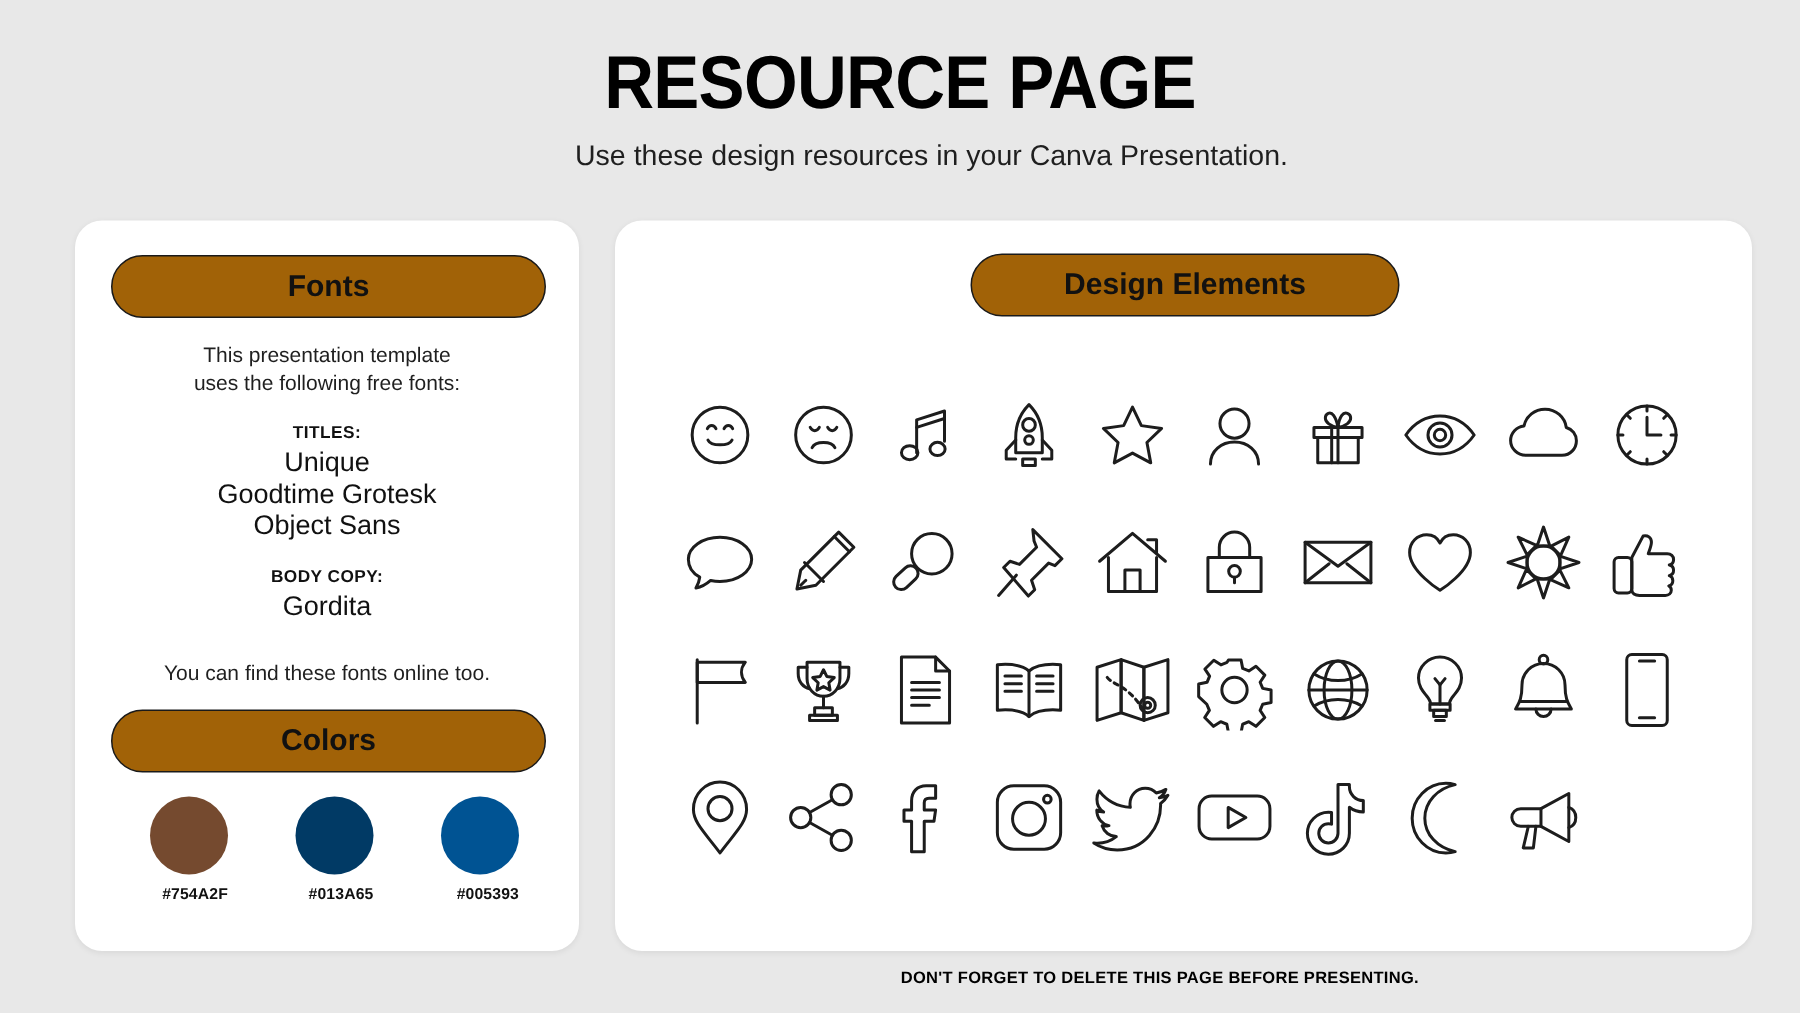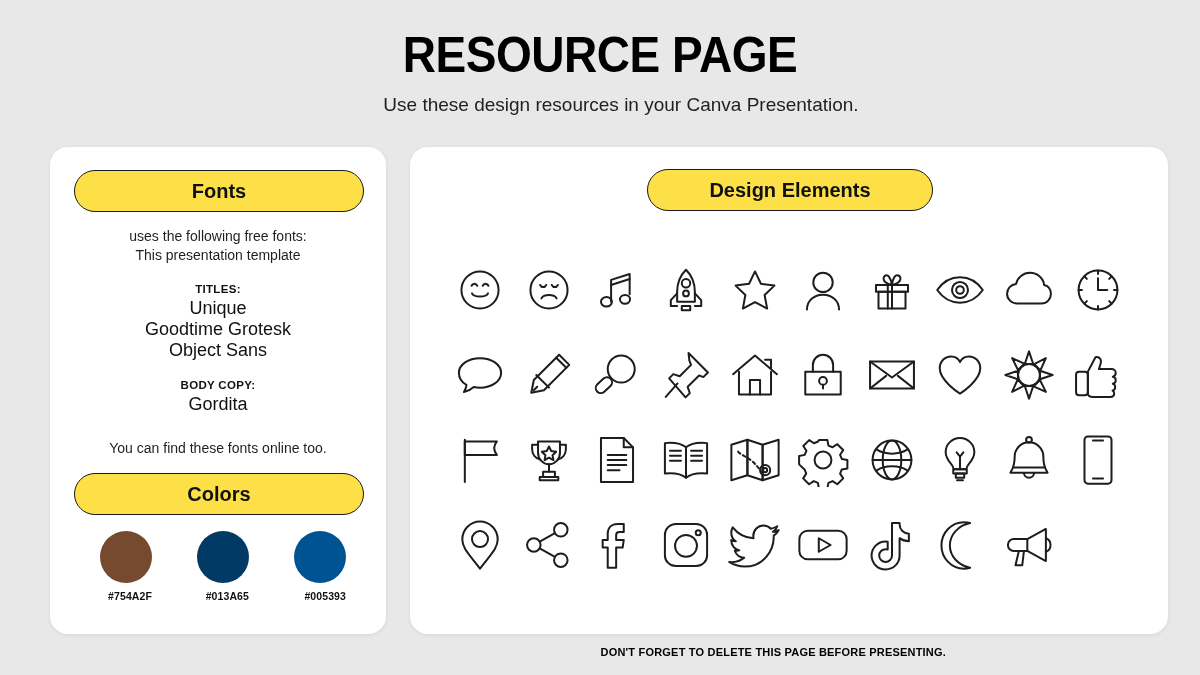--- a/index.html
+++ b/index.html
@@ -66,21 +66,21 @@
     top: 147px;
     width: 758px;
     height: 487px;
   }
 
   
   .pill {
     position: absolute;
     border: 1.6px solid #1a1a1a;
     border-radius: 22px;
-    background: #fde047;
+    background: #a16207;
     display: flex;
     align-items: center;
     justify-content: center;
     font-weight: 700;
     color: #111;
   }
   #fonts-pill {
     left: 24px;
     top: 23px;
     width: 288px;
@@ -229,22 +229,22 @@
   <div class="page-title">RESOURCE PAGE</div>
   <div class="page-subtitle">Use these design resources in your Canva Presentation.</div>
 
   <div class="card" id="left-card">
 
     <div class="pill" id="fonts-pill">
       <span>Fonts</span>
     </div>
 
     <div class="fonts-intro">
+      <div>This presentation template</div>
       <div>uses the following free fonts:</div>
-      <div>This presentation template</div>
     </div>
 
     <div id="titles-group">
       <div class="label-caps">TITLES:</div>
       <div class="font-name">Unique</div>
       <div class="font-name">Goodtime Grotesk</div>
       <div class="font-name">Object Sans</div>
     </div>
 
     <div id="body-group">

